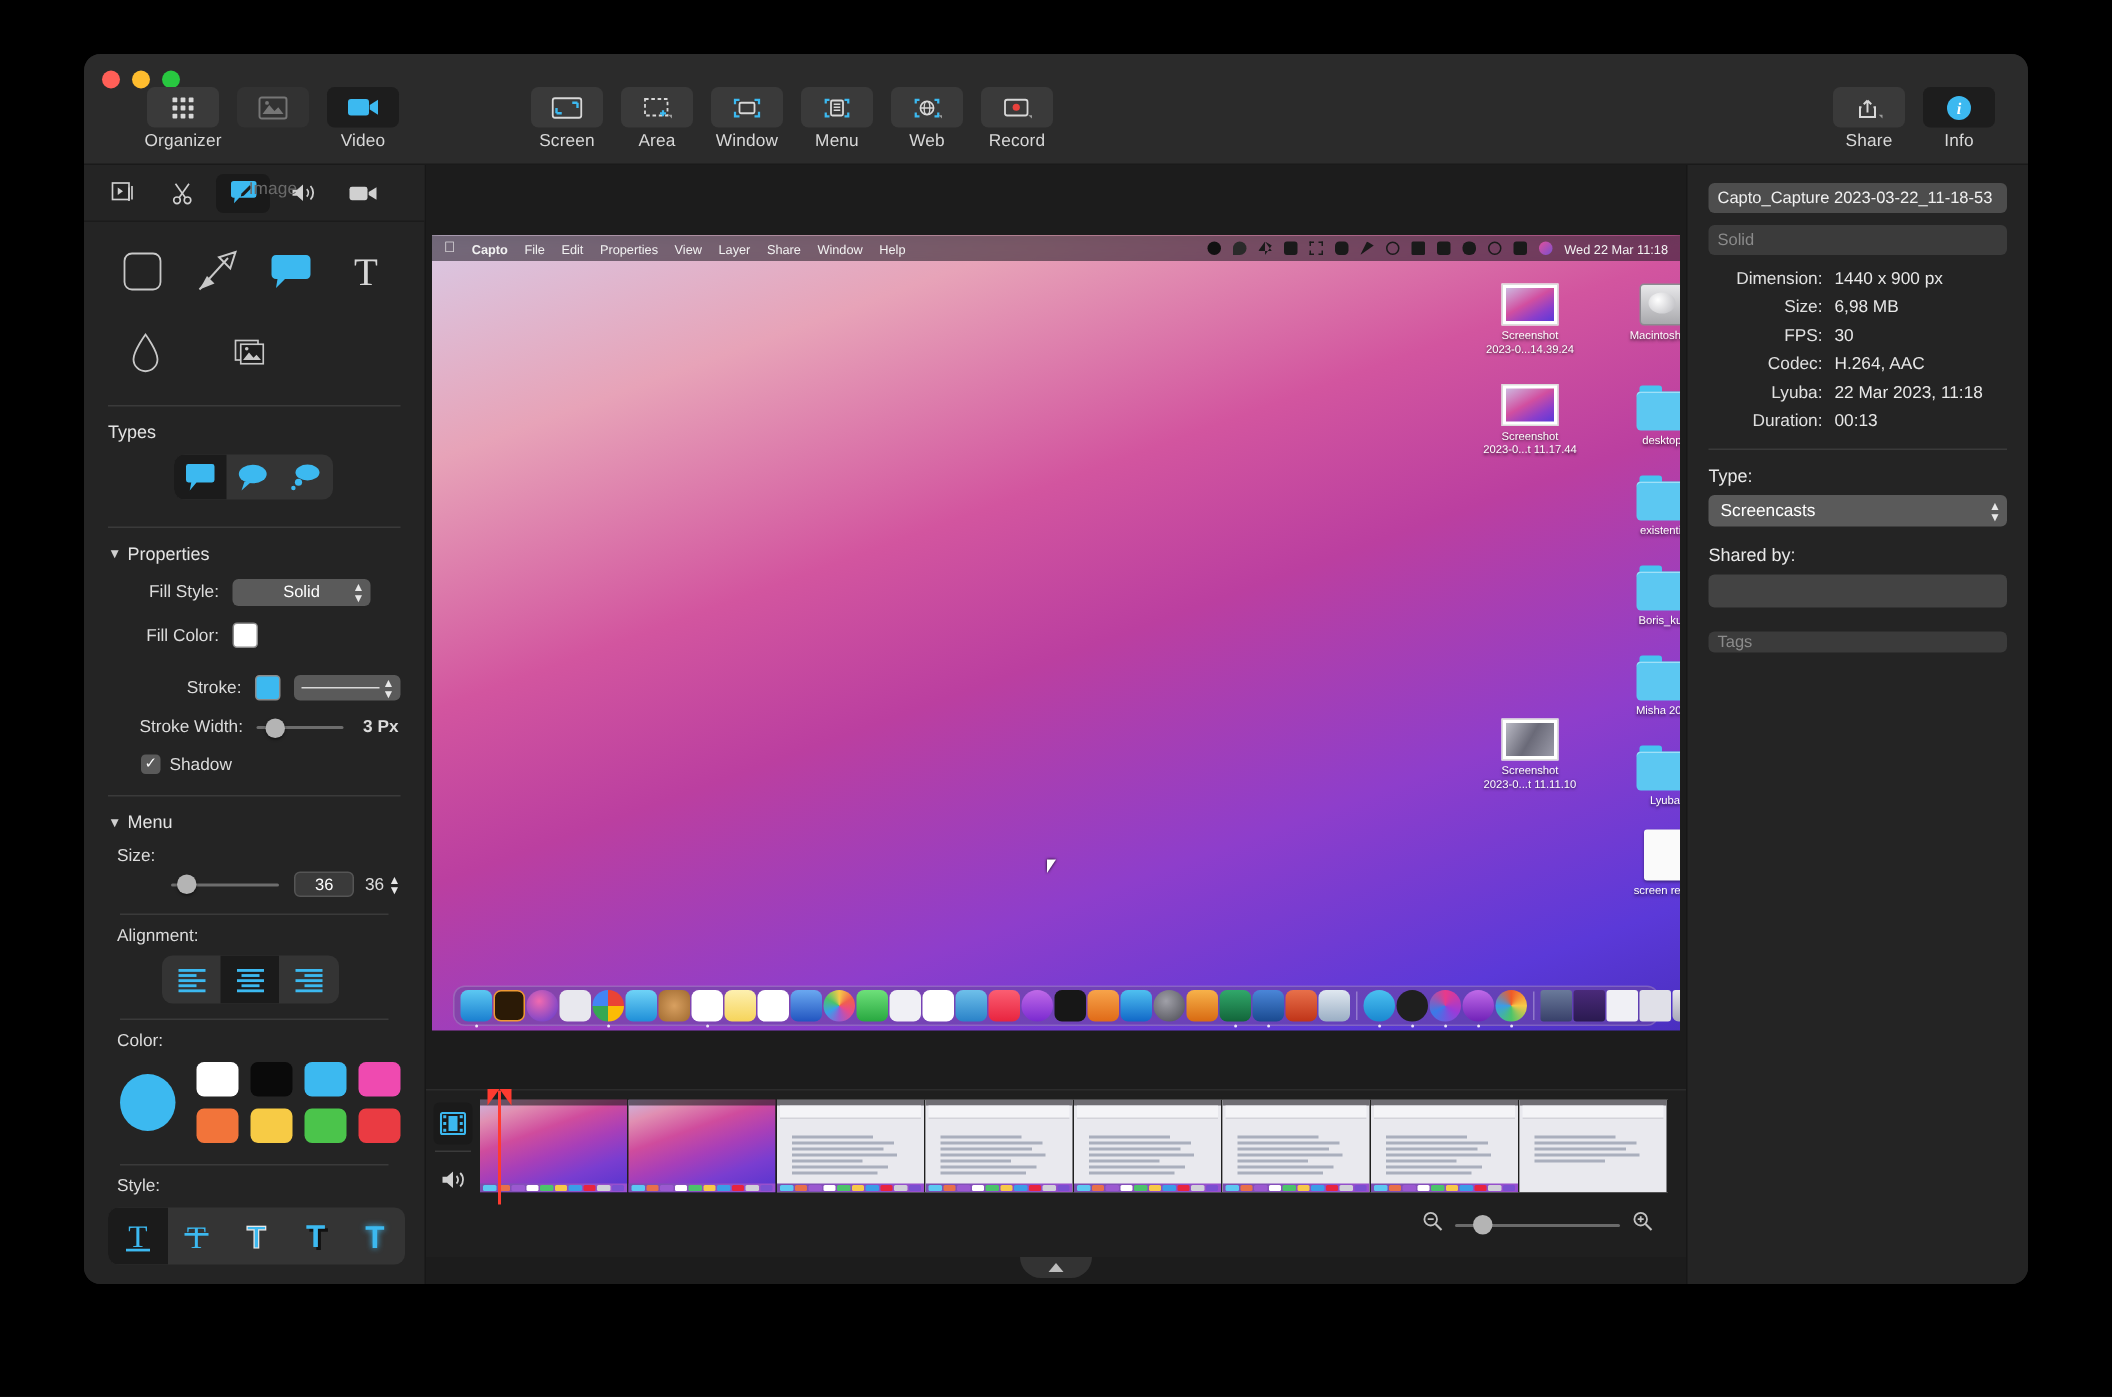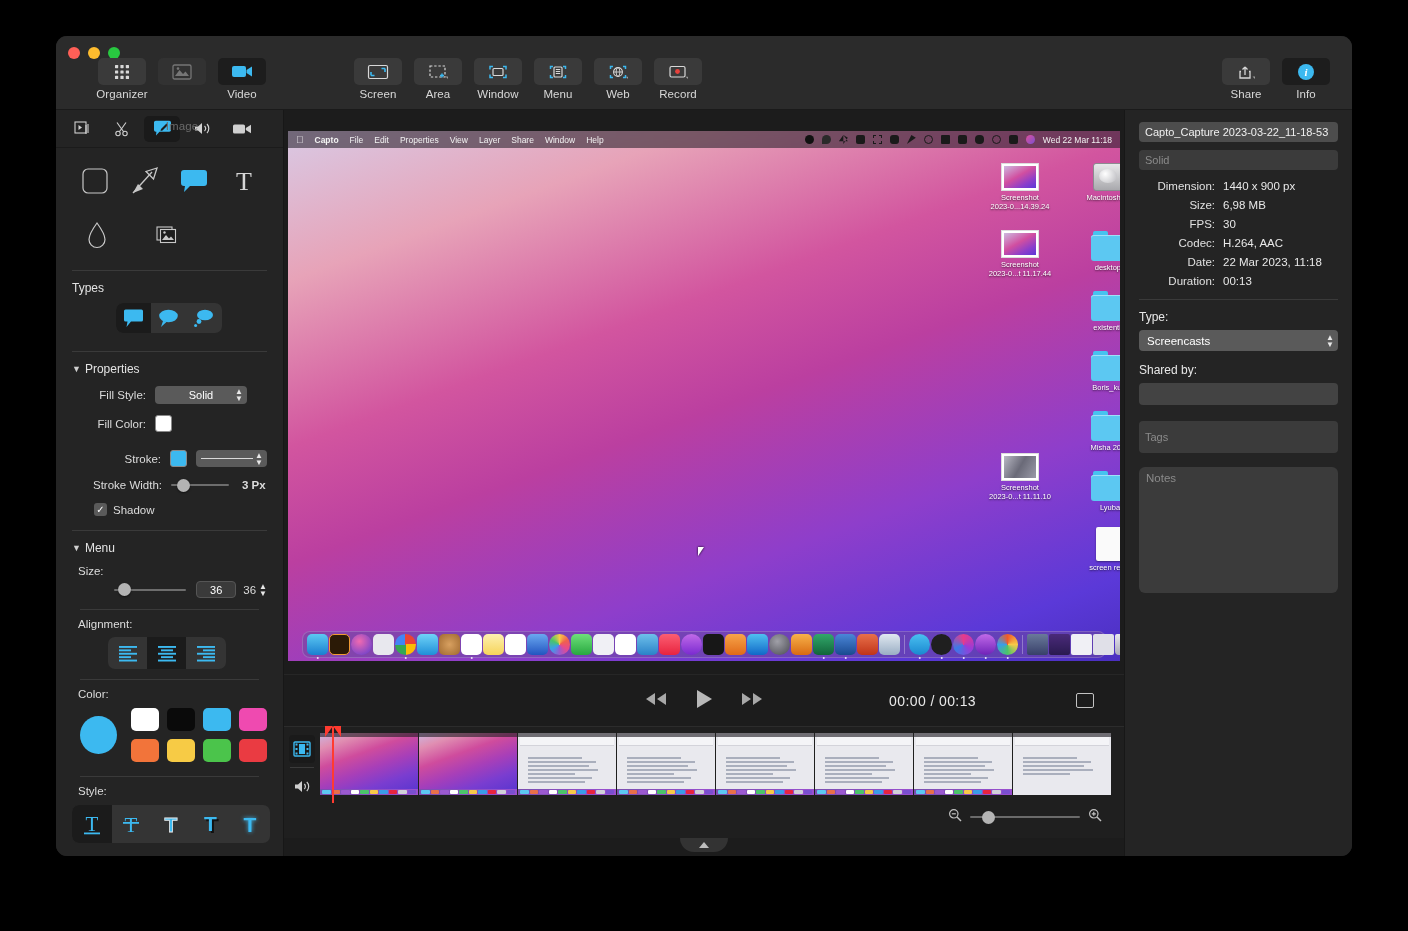--- a/index.html
+++ b/index.html
@@ -827,43 +827,20 @@
             <div class="dk-sep"></div>
             <div class="dk" style="background:linear-gradient(180deg,#6a7a9a,#38406a);border-radius:2px"></div>
             <div class="dk" style="background:linear-gradient(180deg,#4a2a7a,#2a1a50);border-radius:2px"></div>
             <div class="dk" style="background:#f0f0f5;border-radius:2px"></div>
             <div class="dk" style="background:#e0e0e8;border-radius:2px"></div>
             <div class="dk" style="background:linear-gradient(180deg,#e8e8ee,#a8a8b8);border-radius:2px 2px 4px 4px"></div>
           </div>
         </div>
       </div>
 
-      <div id="transport">
-        <div id="tr-center">
-          <div>
-            <svg width="24" height="16" viewBox="0 0 24 16">
-              <path d="M11 2 L11 14 L2 8 Z" fill="#a8a8a8"></path>
-                <path d="M22 2 L22 14 L13 8 Z" fill="#a8a8a8"></path>
-            </svg>
-          </div>
-          <div>
-            <svg width="20" height="22" viewBox="0 0 20 22">
-                <path d="M3 2 L18 11 L3 20 Z" fill="#b8b8b8"></path>
-              </svg>
-          </div>
-          <div>
-            <svg width="24" height="16" viewBox="0 0 24 16">
-              <path d="M2 2 L2 14 L11 8 Z" fill="#a8a8a8"></path>
-                <path d="M13 2 L13 14 L22 8 Z" fill="#a8a8a8"></path>
-            </svg>
-          </div>
-        </div>
-        <div id="time-code">00:00 / 00:13</div>
-        <div id="fs-btn"></div>
-      </div>
 
       <div id="timeline">
         <div id="tl-tracks">
           <div class="trk sel">
             <svg width="18" height="18" viewBox="0 0 18 18">
               <rect x="1" y="2" width="16" height="14" rx="1" fill="none" stroke="#3cb9f0" stroke-width="1.4"></rect>
               <g fill="#3cb9f0">
                   <rect x="2.5" y="3.5" width="2" height="2"></rect>
                   <rect x="2.5" y="8" width="2" height="2"></rect>
                   <rect x="2.5" y="12.5" width="2" height="2"></rect>
@@ -1095,21 +1072,21 @@
         </div>
         <div class="inforow">
           <span class="infolbl">FPS:</span>
           <span class="infoval">30</span>
         </div>
         <div class="inforow">
           <span class="infolbl">Codec:</span>
           <span class="infoval">H.264, AAC</span>
         </div>
         <div class="inforow">
-          <span class="infolbl">Date:</span>
+          <span class="infolbl">Lyuba:</span>
           <span class="infoval">22 Mar 2023, 11:18</span>
         </div>
         <div class="inforow">
           <span class="infolbl">Duration:</span>
           <span class="infoval">00:13</span>
         </div>
       </div>
 
       <div class="rdiv"></div>
 
@@ -1117,23 +1094,20 @@
       <div class="rselect">
         <span>Screencasts</span>
         <span class="stepper">▲<br>▼</span>
       </div>
 
       <div class="rlabel">Shared by:</div>
       <div class="rfield empty" style="height:22px;margin-bottom:16px;">
         <span></span>
       </div>
 
-      <div class="rfield ph" style="height:32px;margin-bottom:14px;">
+      <div class="rfield ph" style="height:14px;margin-bottom:14px;">
         <span>Tags</span>
       </div>
 
-      <div id="notes">
-        <span>Notes</span>
-      </div>
     </div>
 
   </div>
 </div>
 
 </body></html>

